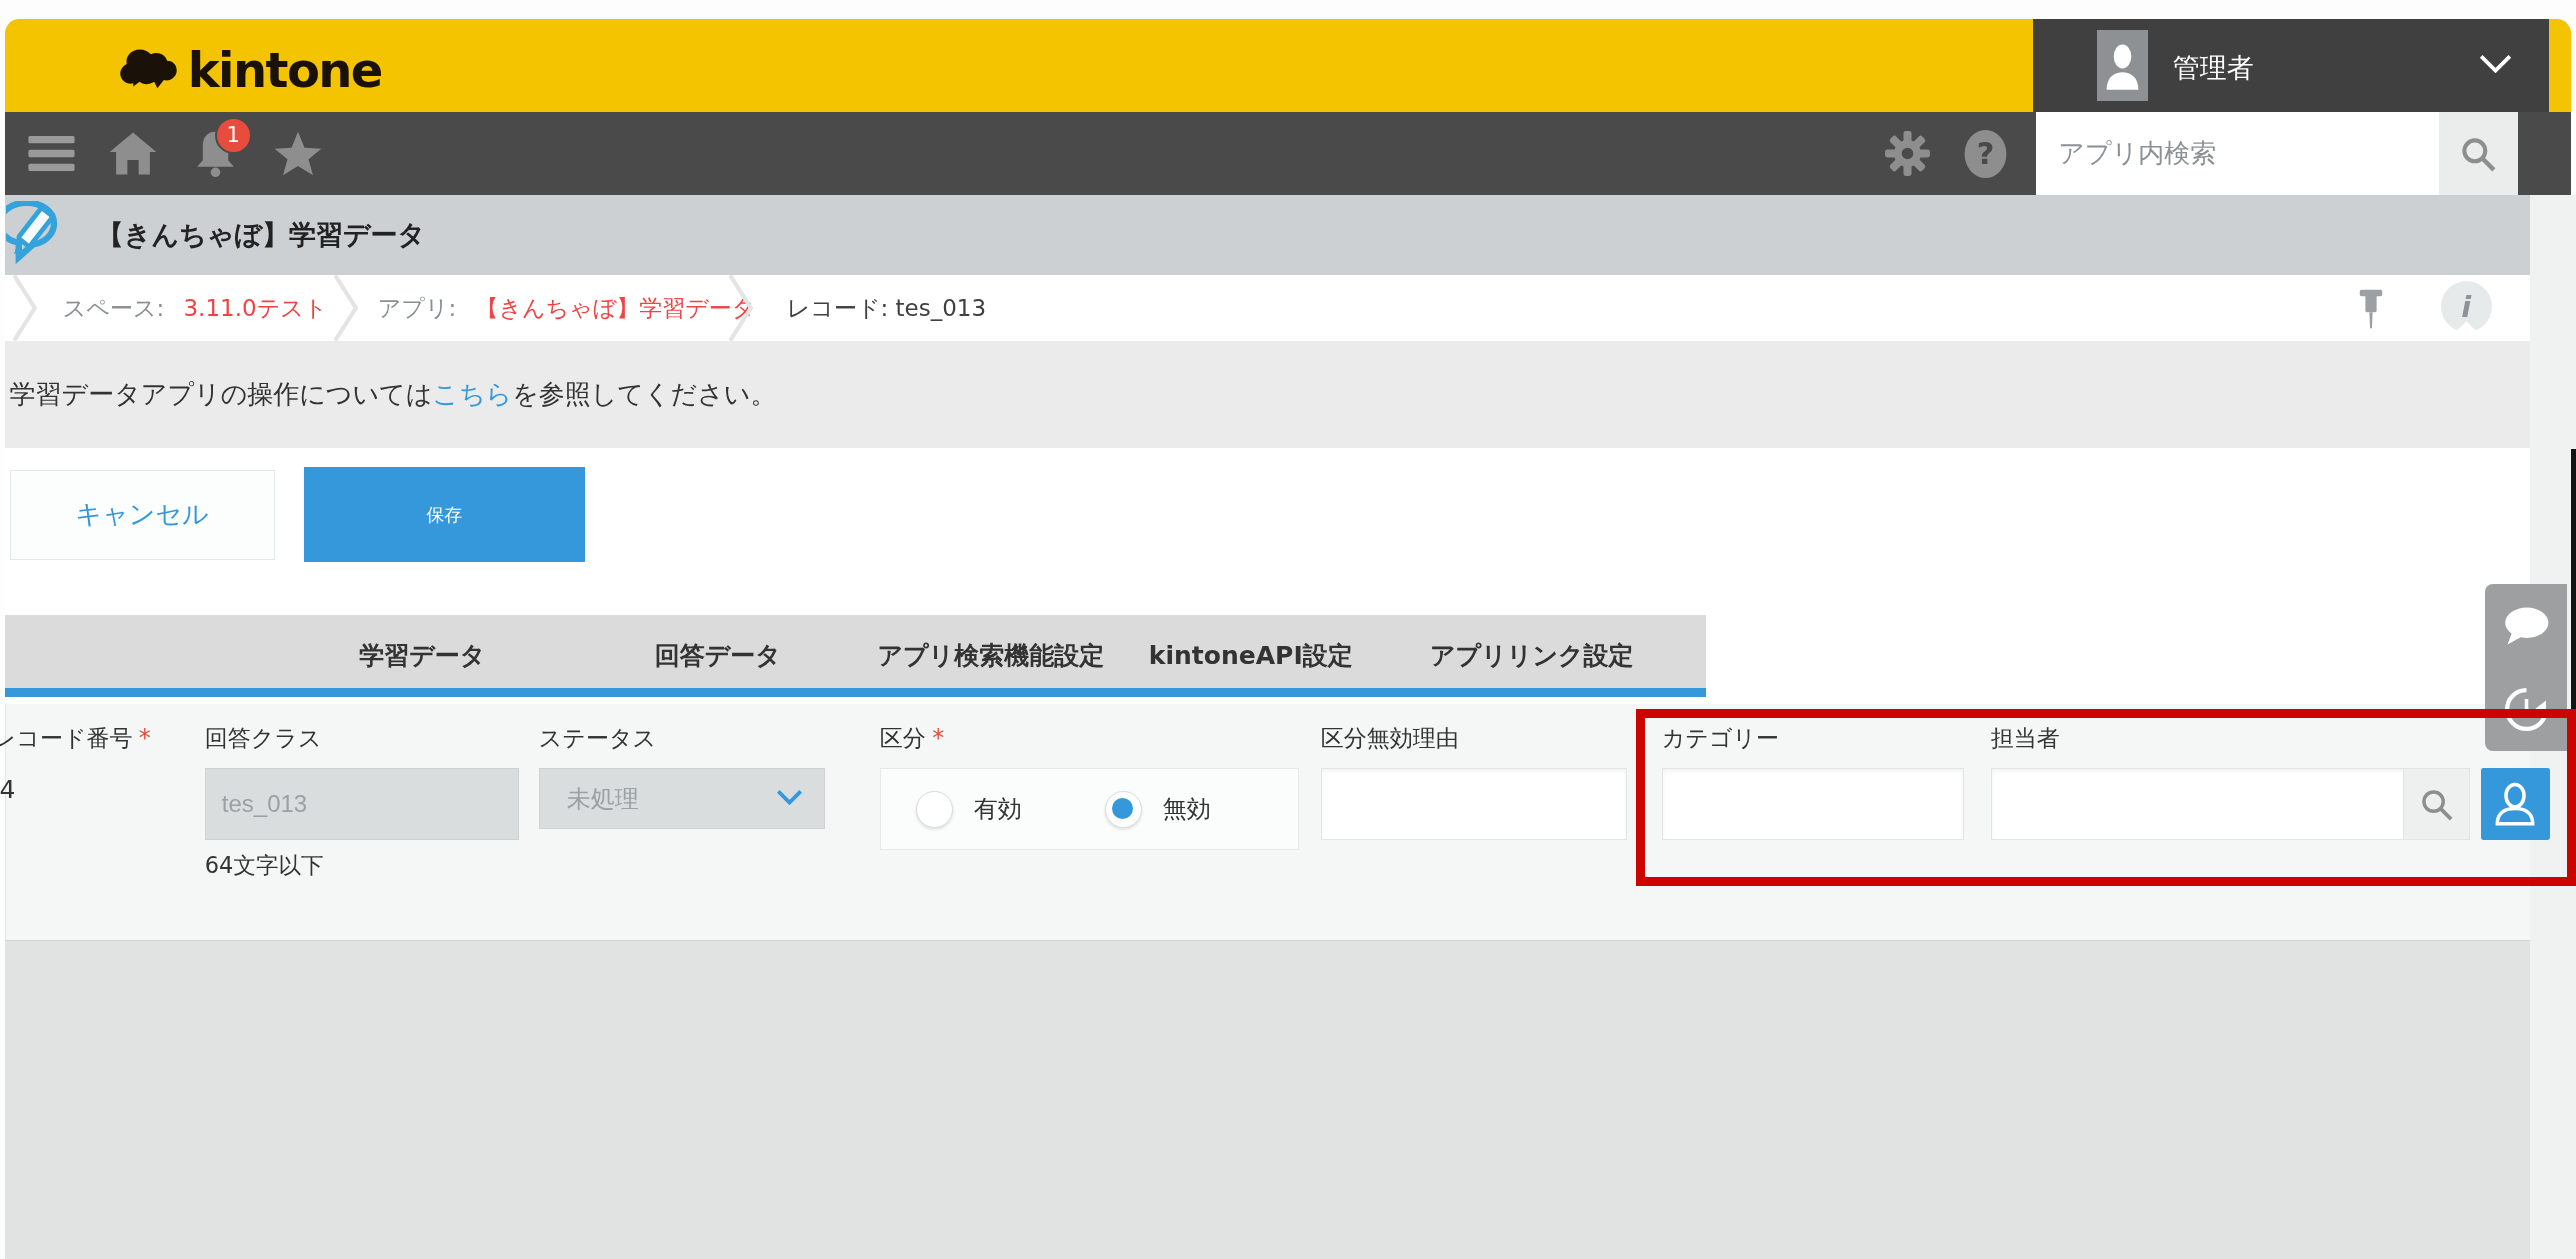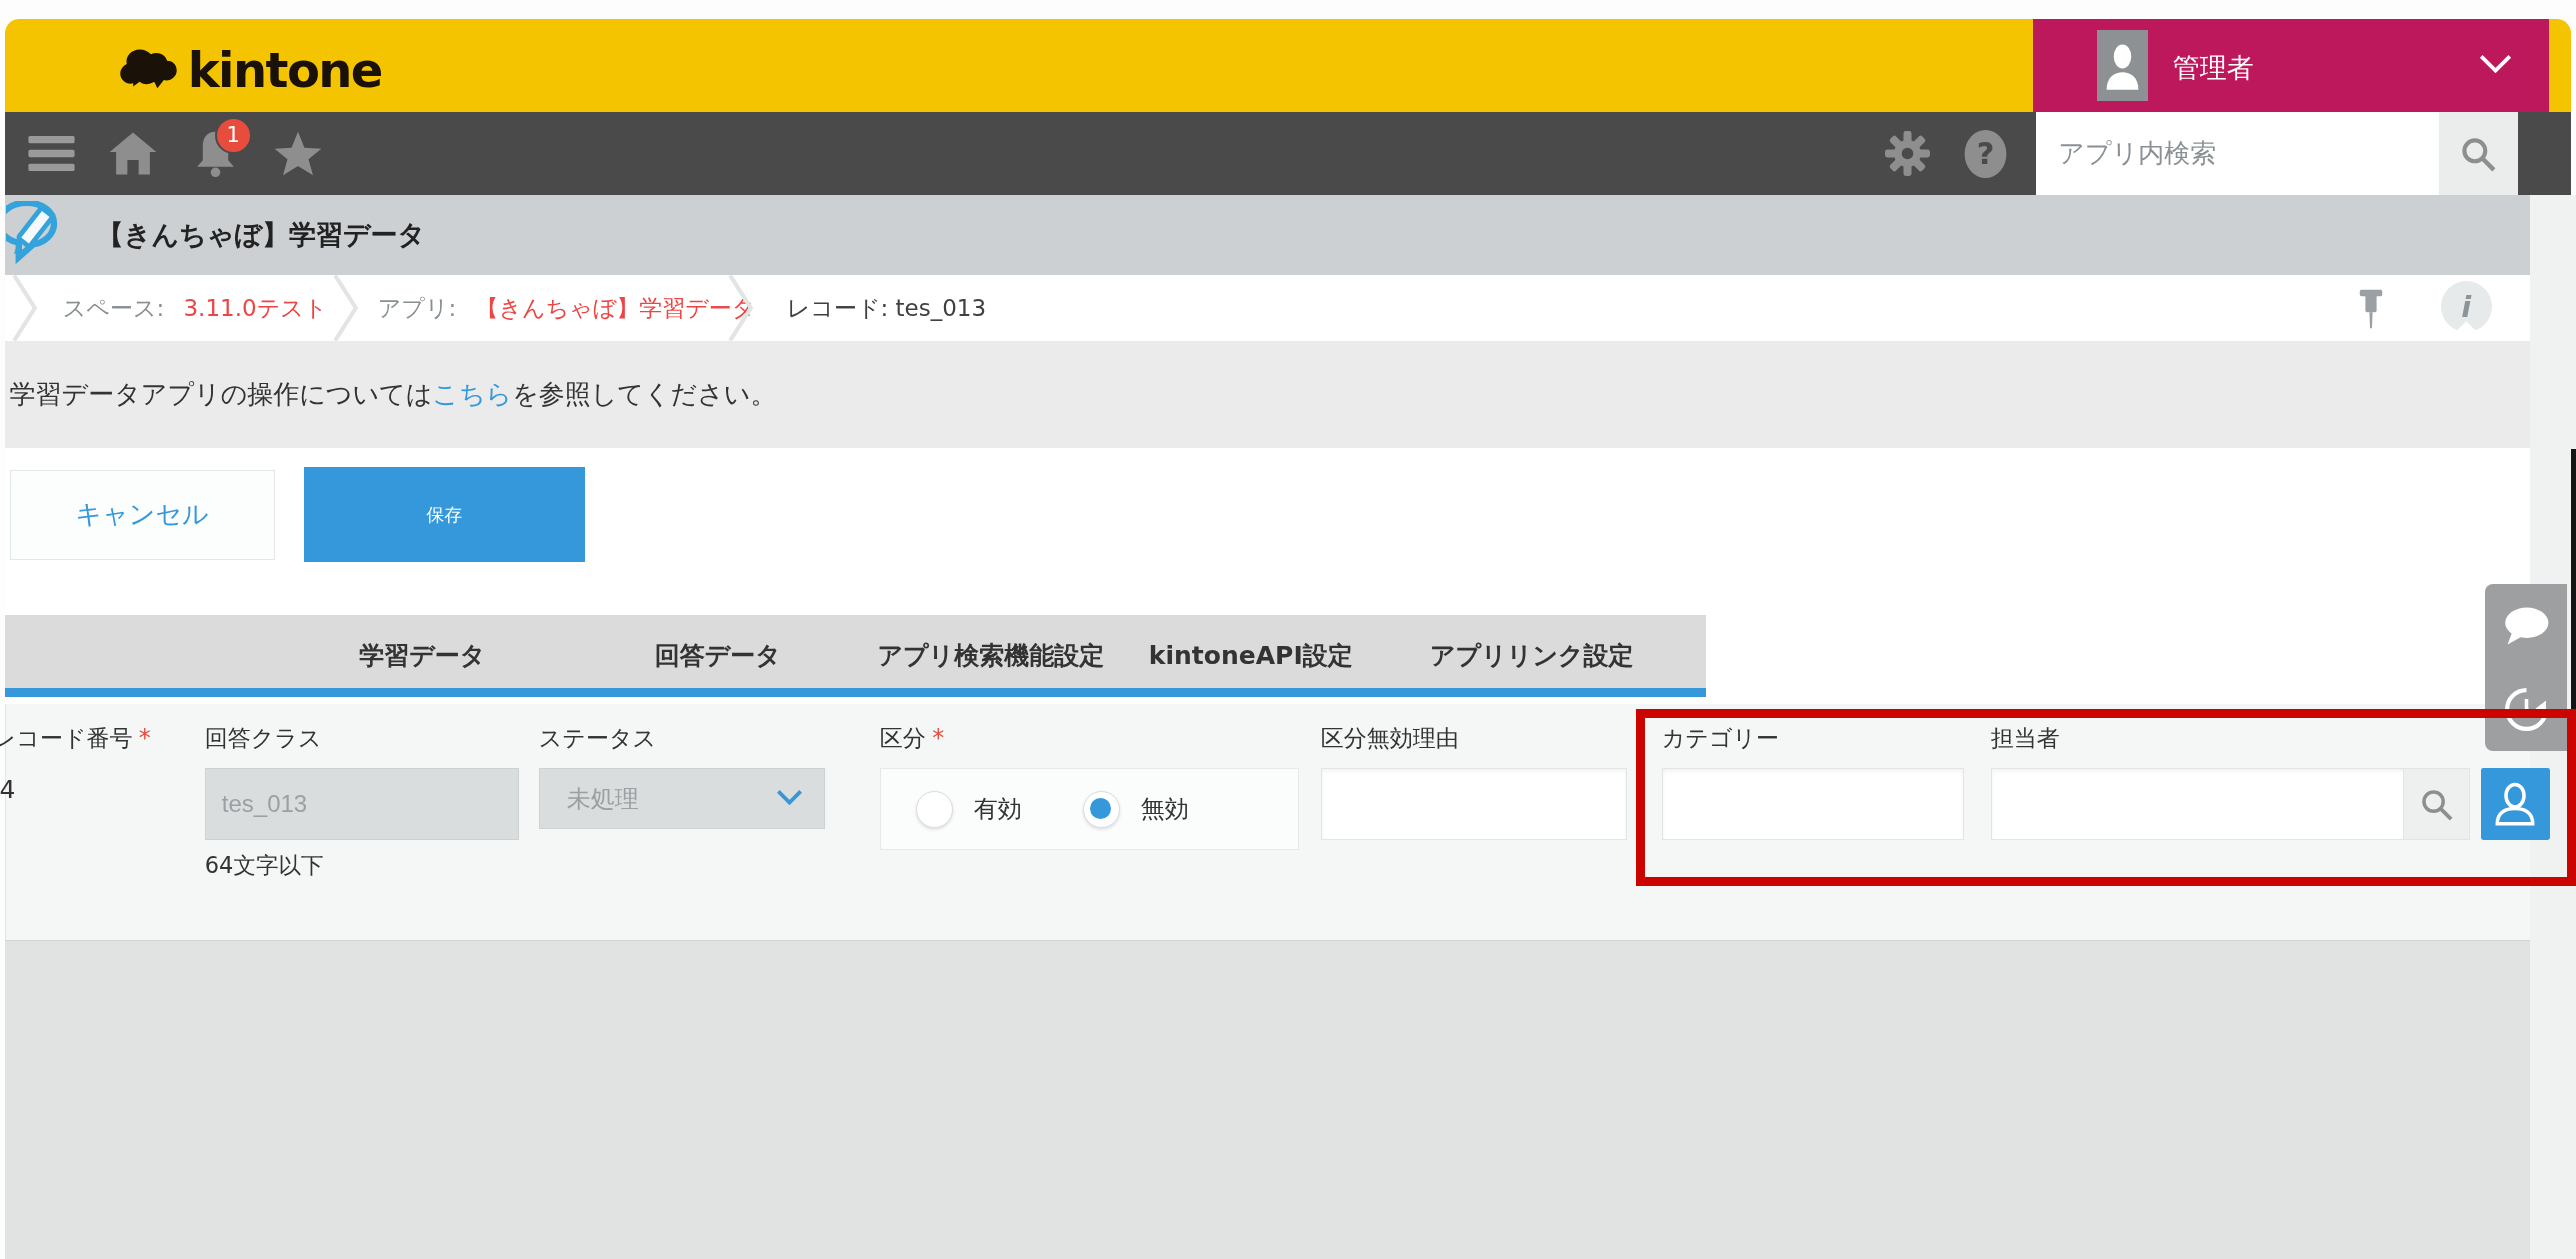--- a/index.html
+++ b/index.html
@@ -8,21 +8,21 @@
   #page { position:relative; width:2576px; height:1259px; background:#fdfdfd; }
 
   
   .gutter-right { left:2530px; top:195px; width:46px; height:1064px; background:#f0f2f2; }
   .edge-dark-line { left:2571px; top:449px; width:4.8px; height:261px; background:#141414; }
 
   
   .topbar { left:4.8px; top:19px; width:2566px; height:93px; background:#f5c400; border-radius:14.4px 14.4px 0 0; }
   .logo { position:absolute; left:112px; top:22.5px; display:flex; align-items:center; gap:8px; }
   .logo-text { font-size:48px; font-weight:900; color:#1a1208; letter-spacing:-1.6px; }
-  .user-area { position:absolute; left:2028px; top:0; width:516px; height:93px; background:#be185d; display:flex; align-items:center; }
+  .user-area { position:absolute; left:2028px; top:0; width:516px; height:93px; background:#404040; display:flex; align-items:center; }
   .avatar { position:absolute; left:64px; top:11.2px; width:51px; height:71px; background:#8e9193; display:flex; align-items:center; justify-content:center; }
   .user-name { position:absolute; left:140px; top:30.5px; color:#ffffff; font-size:27px; }
   .user-caret { position:absolute; left:445px; top:34px; }
 
   
   .navbar { left:4.8px; top:112px; width:2566px; height:83px; background:#4a4a4b; }
   .nav-ic { position:absolute; top:0; height:83px; display:flex; align-items:center; justify-content:center; cursor:pointer; }
   .badge { position:absolute; left:210px; top:4.8px; width:37px; height:37px; background:#e74c3c; border-radius:50%; color:#fff; font-size:21px; display:flex; align-items:center; justify-content:center; border:2.4px solid #4a4a4b; z-index:3; }
   .nav-search { position:absolute; left:2031px; top:0; width:403px; height:83px; border:none; background:#ffffff; font-size:26px; color:#8a9195; padding:0 22.5px; outline:none; }
   .nav-search::placeholder { color:#8a9195; }
@@ -64,21 +64,21 @@
   .formzone { left:4.8px; top:704px; width:2525px; height:236px; background:#f5f6f6; border-left:1.6px solid #e3e5e5; }
   .flabel { position:absolute; top:19px; font-size:23px; color:#333; white-space:nowrap; }
   .req { color:#e74c3c; font-size:24px; margin-left:6.4px; }
   .fvalue { position:absolute; top:71px; font-size:25px; color:#333; }
   .helper { position:absolute; top:146px; font-size:22.5px; color:#333; }
   .inp { position:absolute; top:64px; height:72px; border:1.6px solid #e1e5e5; background:#fff; box-shadow:inset 0 2.4px 4px rgba(0,0,0,.05); font-size:24px; color:#333; padding:0 16px; outline:none; }
   .inp.disabled { background:#d9dddd; border-color:#ccd1d1; color:#9aa0a3; box-shadow:none; }
   .sel { position:absolute; top:64px; height:61px; background:#d9dddd; border:1.6px solid #ccd1d1; display:flex; align-items:center; cursor:default; }
   .sel-text { margin-left:27px; font-size:24px; color:#9aa0a3; flex:1; }
   .sel-caret { margin-right:21px; }
-  .radio-box { position:absolute; left:874px; top:64px; width:419px; height:82px; background:#fbfcfc; border:1.6px solid #e8e8e8; display:flex; align-items:center; gap:61px; padding-left:35px; }
+  .radio-box { position:absolute; left:874px; top:64px; width:419px; height:82px; background:#fbfcfc; border:1.6px solid #e8e8e8; display:flex; align-items:center; gap:83px; padding-left:35px; }
   .radio-opt { display:flex; align-items:center; gap:21px; cursor:pointer; }
   .radio-circle { width:37px; height:37px; border-radius:50%; background:#fff; border:1.6px solid #dcdcdc; box-shadow:0 1.6px 3.2px rgba(0,0,0,.12); position:relative; }
   .radio-circle.checked::after { content:""; position:absolute; left:6.4px; top:6.4px; width:21px; height:21px; border-radius:50%; background:#3498db; }
   .radio-label { font-size:24px; color:#333; }
   .assignee-group { position:absolute; left:1985px; top:64px; width:479px; height:72px; border:1.6px solid #e1e5e5; display:flex; background:#fff; box-shadow:inset 0 2.4px 4px rgba(0,0,0,.05); }
   .assignee-input { flex:1; border:none; outline:none; font-size:24px; padding:0 16px; background:transparent; }
   .assignee-search { width:66px; background:#eef0f0; border-left:1.6px solid #e1e5e5; display:flex; align-items:center; justify-content:center; cursor:pointer; }
   .btn-user-pick { position:absolute; left:2475px; top:64px; width:69px; height:72px; background:#3498db; border-radius:2.4px; display:flex; align-items:center; justify-content:center; cursor:pointer; }
 
   

